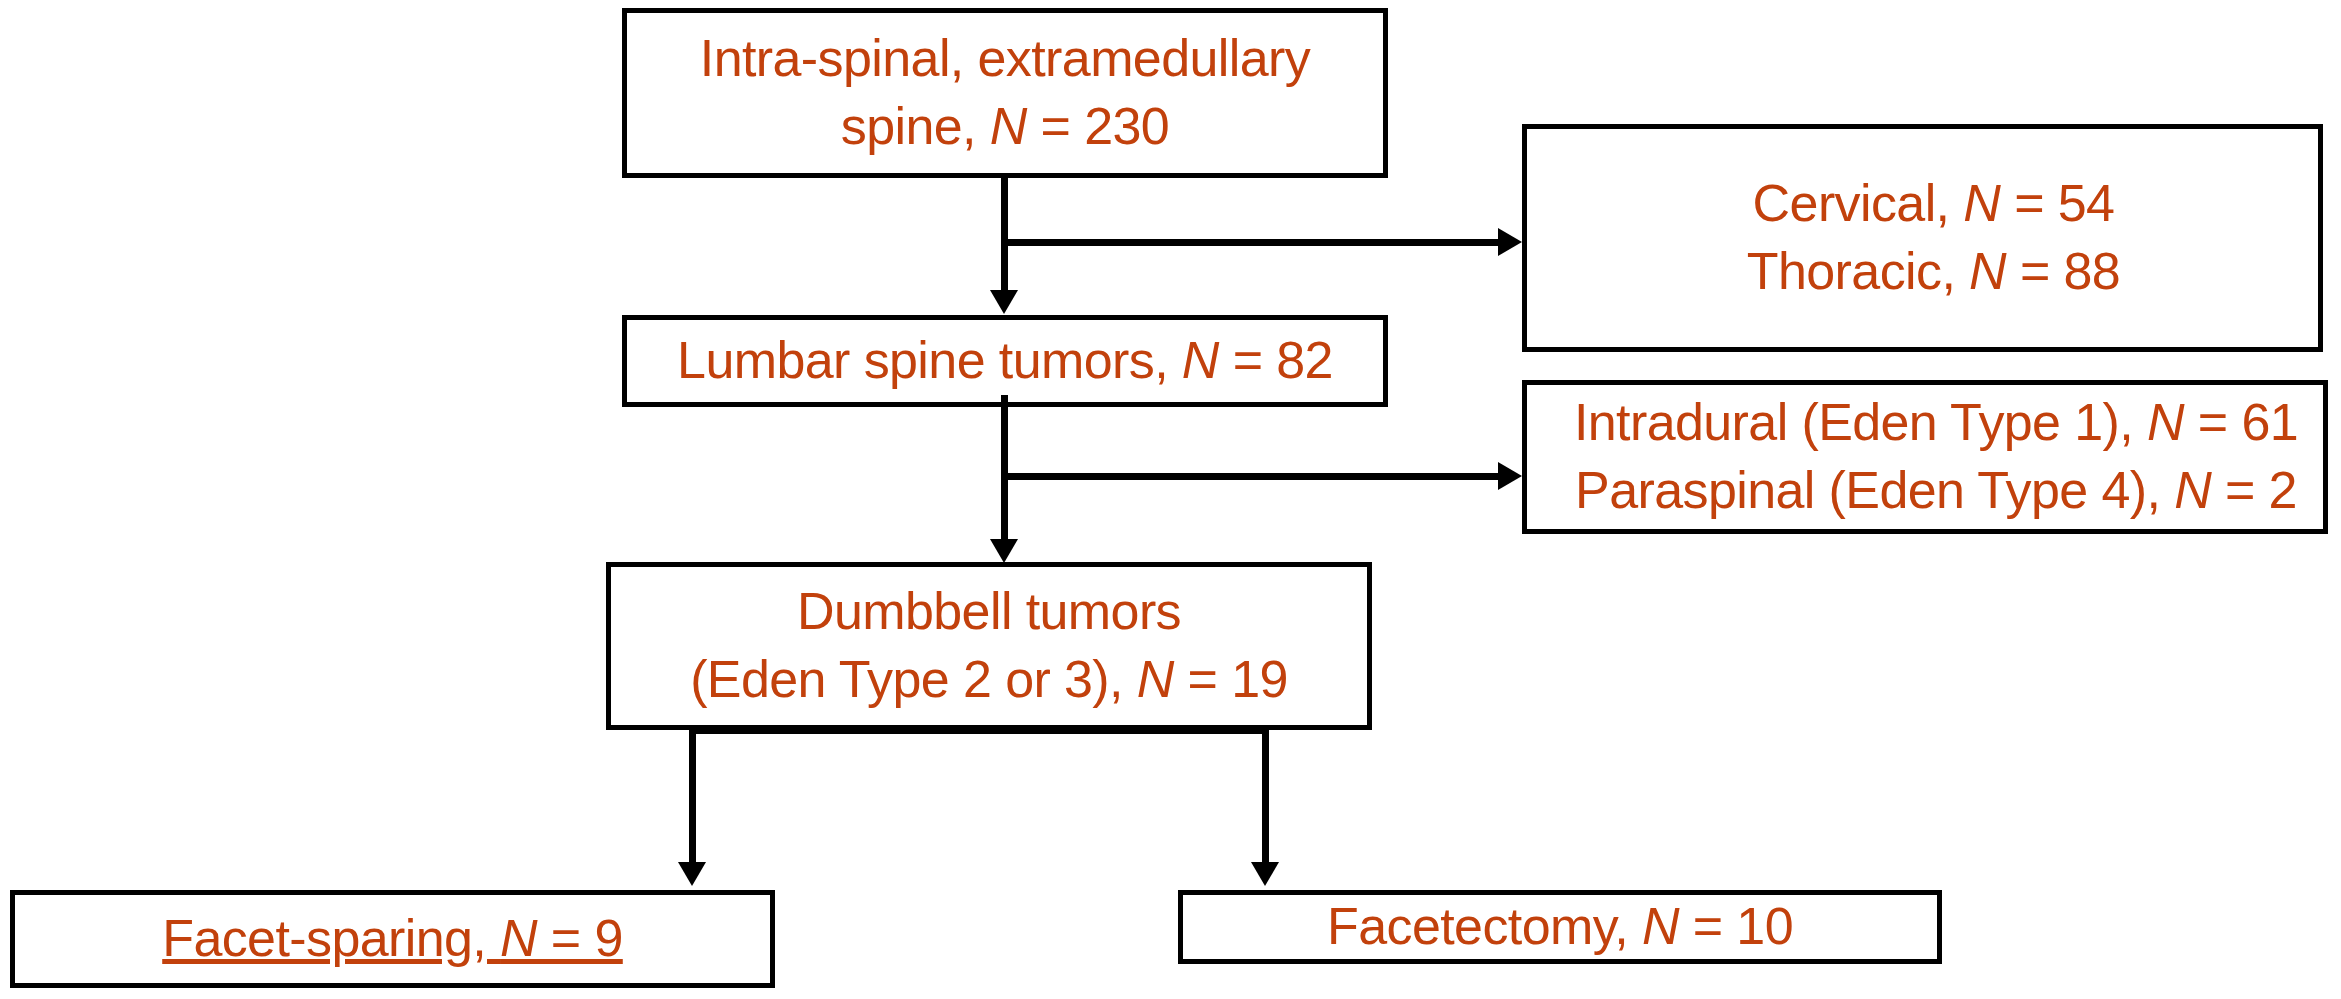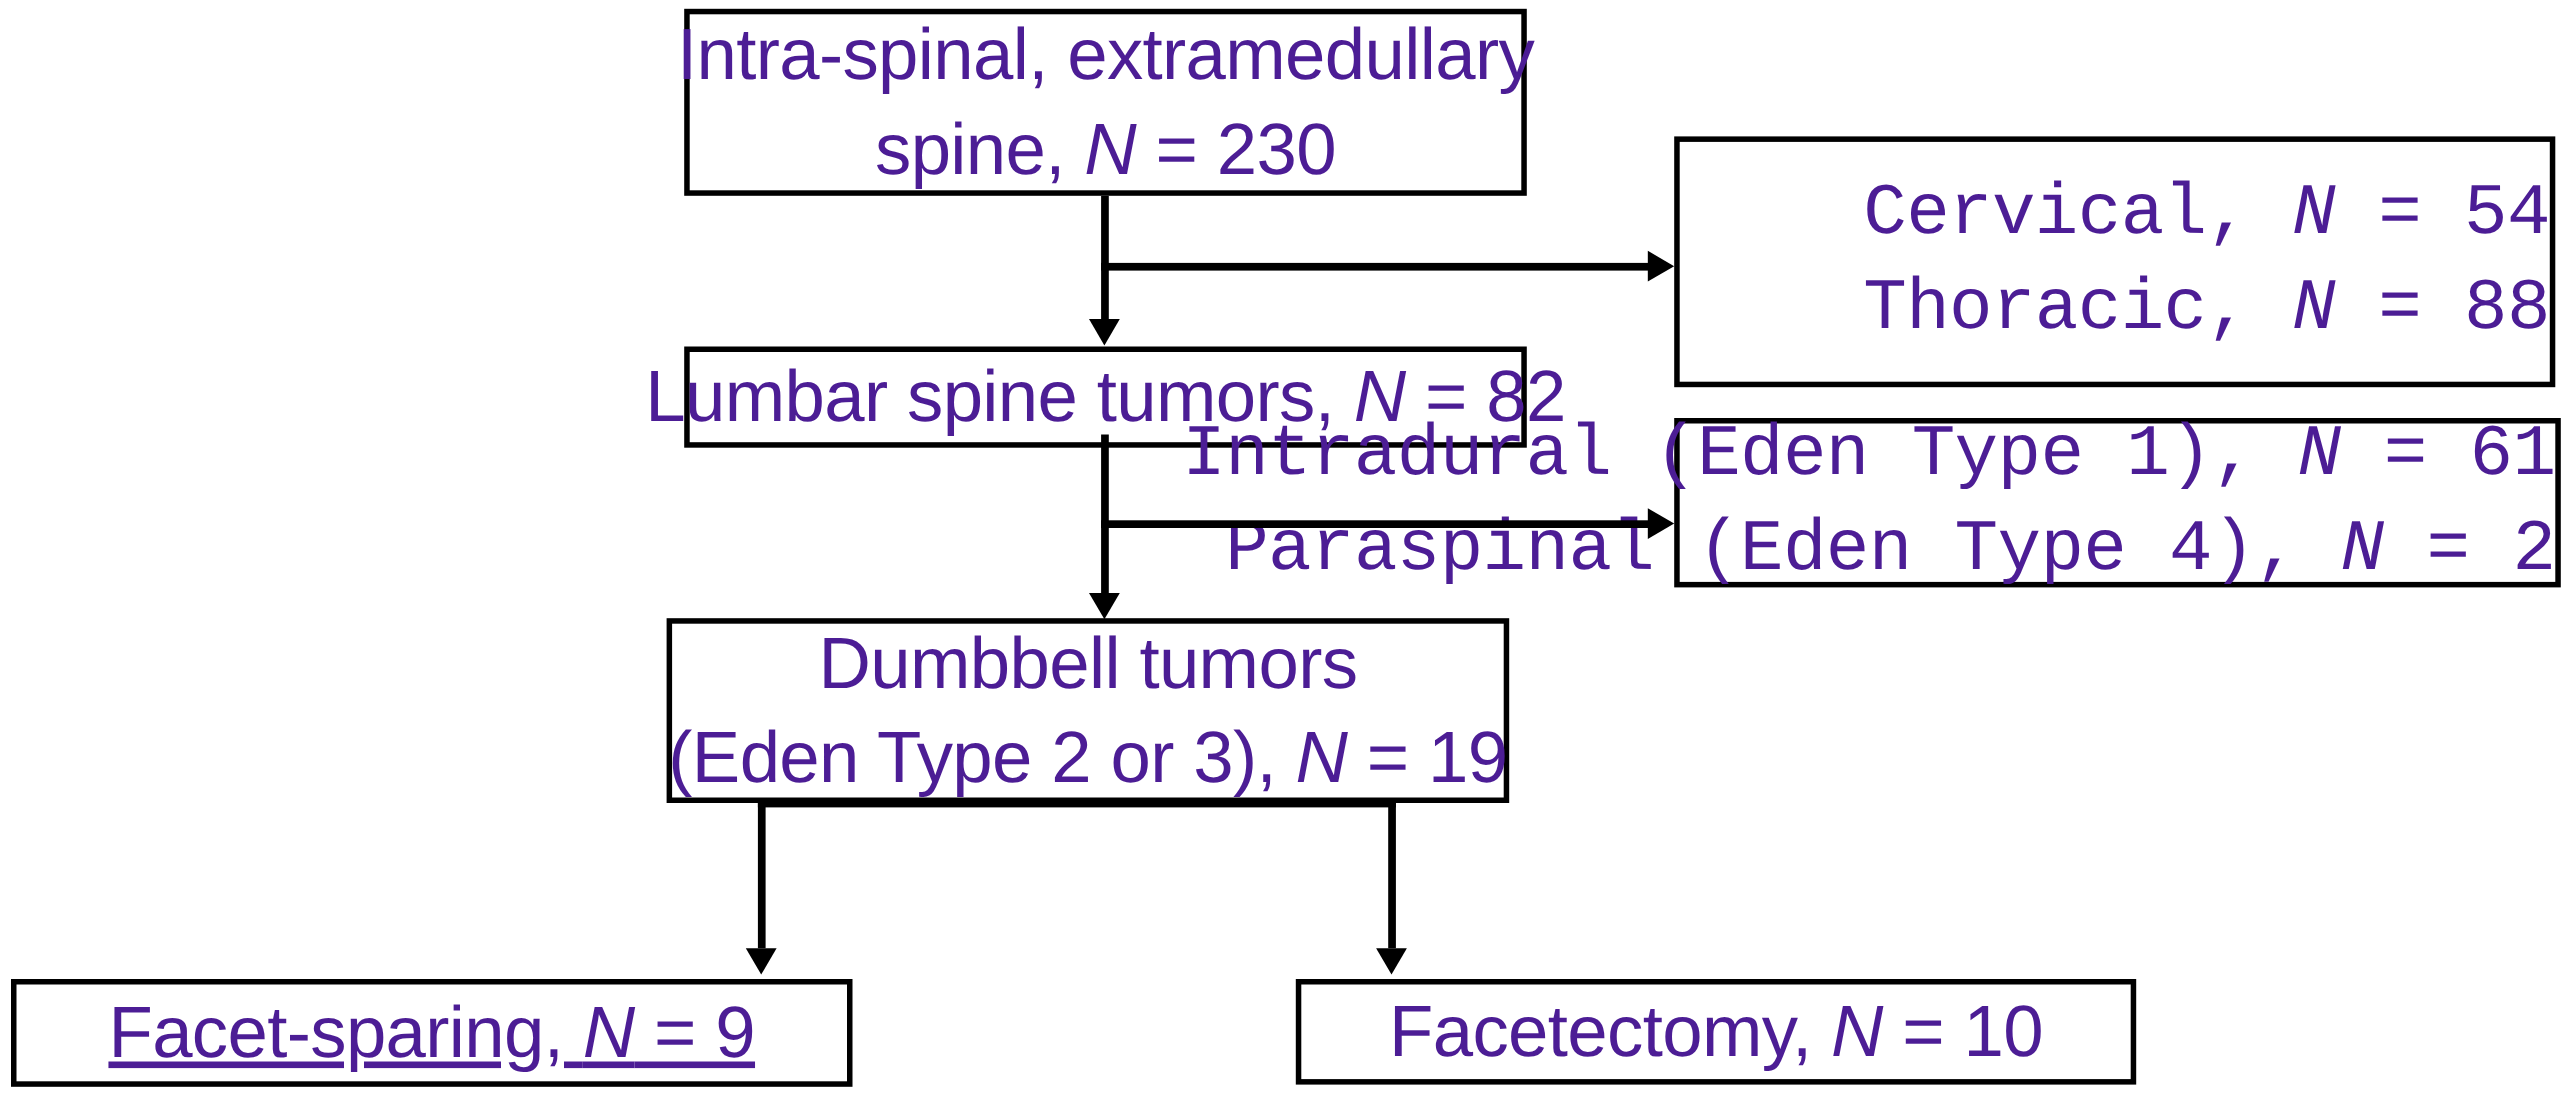--- a/index.html
+++ b/index.html
@@ -16,27 +16,27 @@
     overflow: hidden;
   }
   .node {
     position: absolute;
     box-sizing: border-box;
     border: 5px solid #000000;
     background: #ffffff;
     display: flex;
     flex-direction: column;
     justify-content: center;
-    color: #4c1d95;
-    font-size: 66px;
+    color: #c2410c;
+    font-size: 52px;
     line-height: 1.30;
     letter-spacing: -0.6px;
   }
   .node.center { align-items: center; text-align: center; padding: 0 14px; }
-  .node.leftal { align-items: flex-end; text-align: left; padding-left: 22px; font-family: Liberation Mono, monospace; }
+  .node.leftal { align-items: center; text-align: left; padding-left: 22px; }
   .line { white-space: nowrap; }
   .line i { font-style: italic; }
   
   .vline, .hline {
     position: absolute;
     background: #000000;
   }
   .arrow-down {
     position: absolute;
     width: 0; height: 0;
@@ -98,21 +98,21 @@
       <span>(Eden Type 2 or 3), </span><i>N</i><span> = 19</span>
     </div>
   </div>
 
   <div class="node center" style="left:10px; top:890px; width:765px; height:98px;text-decoration:underline;">
     <div class="line">
       <span>Facet-sparing, </span><i>N</i><span> = 9</span>
     </div>
   </div>
 
-  <div class="node center" style="left:1178px; top:890px; width:764px; height:96px;">
+  <div class="node center" style="left:1178px; top:890px; width:764px; height:74px;">
     <div class="line">
       <span>Facetectomy, </span><i>N</i><span> =  10</span>
     </div>
   </div>
 
   <div class="vline" style="left:1001px; top:178px; width:7px; height:112px;"></div>
   <div class="arrow-down" style="left:990px; top:290px;"></div>
 
   <div class="hline" style="left:1001px; top:239px; width:503px; height:7px;"></div>
   <div class="arrow-right" style="left:1498px; top:228px;"></div>

